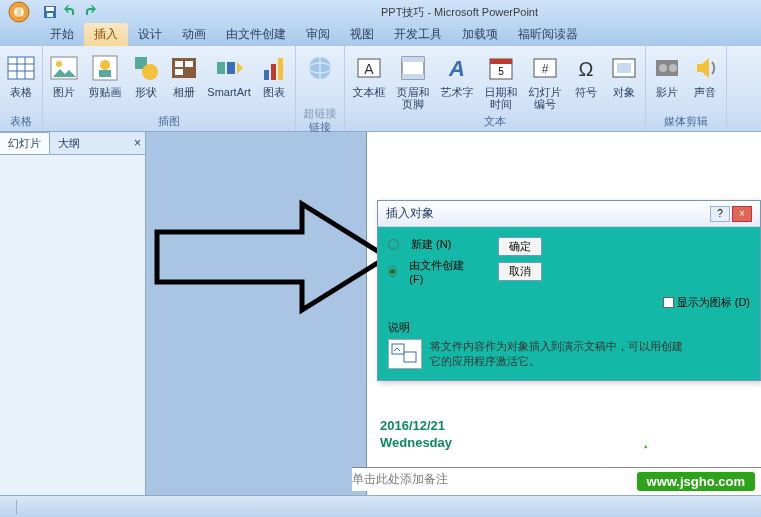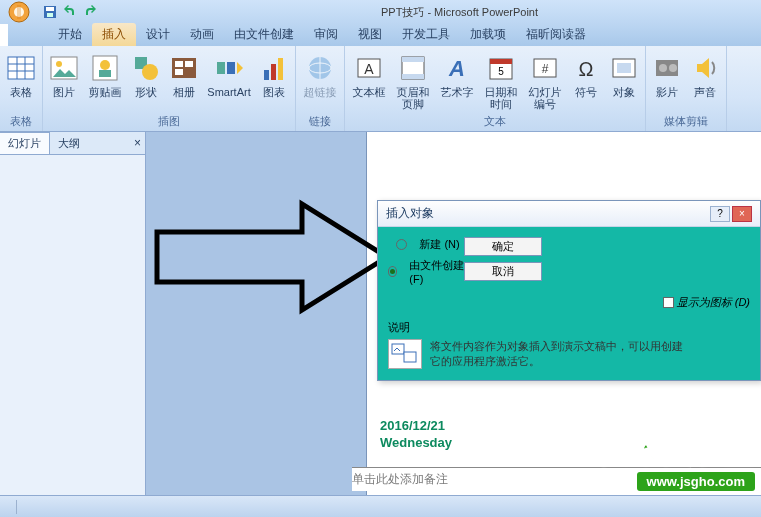--- a/index.html
+++ b/index.html
@@ -7,35 +7,35 @@
   .app { width: 100%; height: 100%; display: flex; flex-direction: column; }
 
   
   .titlebar { height: 24px; background: linear-gradient(to bottom,#cfe3f9,#bcd6f2); display: flex; align-items: center; font-size: 11px; color:#3b3b3b; }
   .office-btn { width: 38px; height: 24px; display:flex; align-items:center; justify-content:center; }
   .title-text { flex:1; text-align:center; padding-left:60px; }
   .qat { display:flex; gap:4px; padding-left:4px; align-items:center; }
   .qat .ico { width:16px; height:16px; }
 
   
-  .tabs { height: 22px; background: linear-gradient(to bottom,#bcd6f2,#a8c8ea); display: flex; align-items: flex-end; font-size: 12px; padding-left: 40px; margin-left: 8px; }
+  .tabs { height: 22px; background: linear-gradient(to bottom,#bcd6f2,#a8c8ea); display: flex; align-items: flex-end; font-size: 12px; padding-left: 40px; }
   .tab { padding: 3px 10px; color:#2a4263; cursor:pointer; border-top-left-radius:3px; border-top-right-radius:3px; }
   .tab.active { background: linear-gradient(to bottom,#f8e7c7,#f4d898); color:#8a4b00; }
 
   
   .ribbon { height: 86px; background: linear-gradient(to bottom,#e7f0fb,#d5e5f8 60%,#c3d9f2); border-bottom:1px solid #8faad1; display:flex; }
   .group { display:flex; flex-direction:column; border-right:1px solid #b7cde8; padding:2px 4px 0; }
   .group-body { flex:1; display:flex; align-items:flex-start; gap:4px; padding-top:2px;}
   .group-label { font-size:11px; text-align:center; color:#4b6a97; padding:1px 0 2px; }
   .btn { display:flex; flex-direction:column; align-items:center; width:40px; font-size:11px; color:#2a4263; cursor:pointer; padding-top:2px;}
   .btn .ico { width:32px; height:32px; margin-bottom:2px; }
   .btn.narrow { width:34px; }
   .btn.wide { width:48px; }
   .btn-label { text-align:center; line-height:1.1; }
-  .group.disabled .btn, .btn.disabled { opacity:0.45; }
+  .group.disabled .btn, .btn.disabled { opacity:0.45;gap:21px; }
 
   
   .content { flex:1; display:flex; min-height:0; position:relative; background:#aac4e4;}
   .panel-left { width:146px; background:#e9f1fb; border-right:1px solid #8faad1; display:flex; flex-direction:column; }
   .panel-tabs { display:flex; font-size:11px; border-bottom:1px solid #8faad1; background:#dce9f8; align-items:center;}
   .ptab { padding:3px 8px; cursor:pointer; color:#2a4263; }
   .ptab.active { background:#f8fbff; border-top:1px solid #8faad1; border-right:1px solid #8faad1; }
   .panel-close { margin-left:auto; padding:0 4px; cursor:pointer; font-size:12px; color:#2a4263;}
   .thumb { margin:8px; background:#fff; border:1px solid #3a6fb7; height:100px; width:128px; position:relative; display:flex; flex-direction:column; align-items:center; justify-content:center;}
   .thumb .tnum { position:absolute; left:-14px; top:0; font-size:11px; color:#2a4263;}
@@ -50,38 +50,38 @@
   .arrow { position:absolute; left:152px; top:192px; width:240px; height:130px; pointer-events:none;}
 
   
   .dialog { position:absolute; left:377px; top:200px; width:384px; background:#14b8a6; border:1px solid #7a95ba; box-shadow:2px 2px 6px rgba(0,0,0,0.2); font-size:12px;}
   .dlg-title { background:linear-gradient(to bottom,#fefefe,#e7eef9); padding:4px 8px; border-bottom:1px solid #c7d4e7; display:flex; align-items:center;}
   .dlg-title-text { flex:1; color:#17365d; font-size:12px;}
   .dlg-title .wbtn { width:20px; height:16px; margin-left:2px; font-size:10px; text-align:center; line-height:14px; border:1px solid #9bb1cf; background:#e7eef9; cursor:pointer;}
   .dlg-title .wbtn.close { background:#e06656; color:#fff; border-color:#b34; }
   .dlg-body { display:flex; padding:10px; gap:8px; }
   .dlg-left { width:80px; display:flex; flex-direction:column; gap:6px; }
-  .radio { display:flex; align-items:center; gap:12px; font-size:11px; cursor:pointer;justify-content:center;}
+  .radio { display:flex; align-items:center; gap:12px; font-size:11px; cursor:pointer;}
   .radio .dot { width:11px; height:11px; border-radius:50%; border:1px solid #666; display:inline-flex; align-items:center; justify-content:center;}
   .radio.checked .dot::after { content:""; width:5px; height:5px; border-radius:50%; background:#1b6f1b; }
   .dlg-mid { flex:1; }
   .fld-label { font-size:11px; margin-bottom:3px; }
   .txtinput { width:100%; height:20px; border:1px solid #7a95ba; background:#fff; padding:1px 3px; font-size:11px;}
   .row2 { display:flex; align-items:center; gap:8px; margin-top:6px;}
   .smbtn { padding:1px 8px; font-size:11px; border:1px solid #7a95ba; background:#f4f4f4; cursor:pointer; }
   .chk { display:flex; align-items:center; gap:3px; font-size:11px; cursor:pointer;}
   .chk .box { width:11px; height:11px; border:1px solid #666; background:#fff; }
   .dlg-right { width:66px; display:flex; flex-direction:column; gap:6px; align-items:flex-end;}
-  .dlg-right .smbtn { width:78px; text-align:center; }
+  .dlg-right .smbtn { width:44px; text-align:center; }
   .desc-area { margin:4px 10px 10px; border-top:0; }
   .desc-title { font-size:11px; margin-bottom:4px; }
   .desc-body { display:flex; gap:8px; align-items:flex-start; }
   .desc-ico { width:34px; height:30px; border:1px solid #aaa; background:#fff; display:flex; align-items:center; justify-content:center;}
   .desc-text { font-size:11px; color:#333; flex:1; line-height:1.4; padding-right:60px;}
-  .show-icon-row { text-align:right; padding:0 10px 6px;font-style:italic; }
+  .show-icon-row { text-align:right; padding:0 10px 6px; }
 
   
   .datestamp { position:absolute; left:380px; top:418px; color:#0d8a5f; font-size:13px; font-weight:bold; line-height:1.3;}
   
   .notes { position:absolute; left:352px; right:0; bottom:26px; height:24px; background:#fff; border-top:1px solid #888; padding:3px 0; font-size:12px; color:#7a7a7a;}
   .statusbar { position:absolute; left:0; right:0; bottom:0; height:22px; background:linear-gradient(to bottom,#d9e7f8,#bcd3ee); border-top:1px solid #8faad1; display:flex; align-items:center; font-size:11px; color:#2a4263; padding:0 6px; gap:10px;}
   .statusbar .sep { height:14px; width:1px; background:#9bb1cf;}
 
   
   .watermark { position:absolute; right:6px; bottom:26px; text-align:right; pointer-events:none;}

